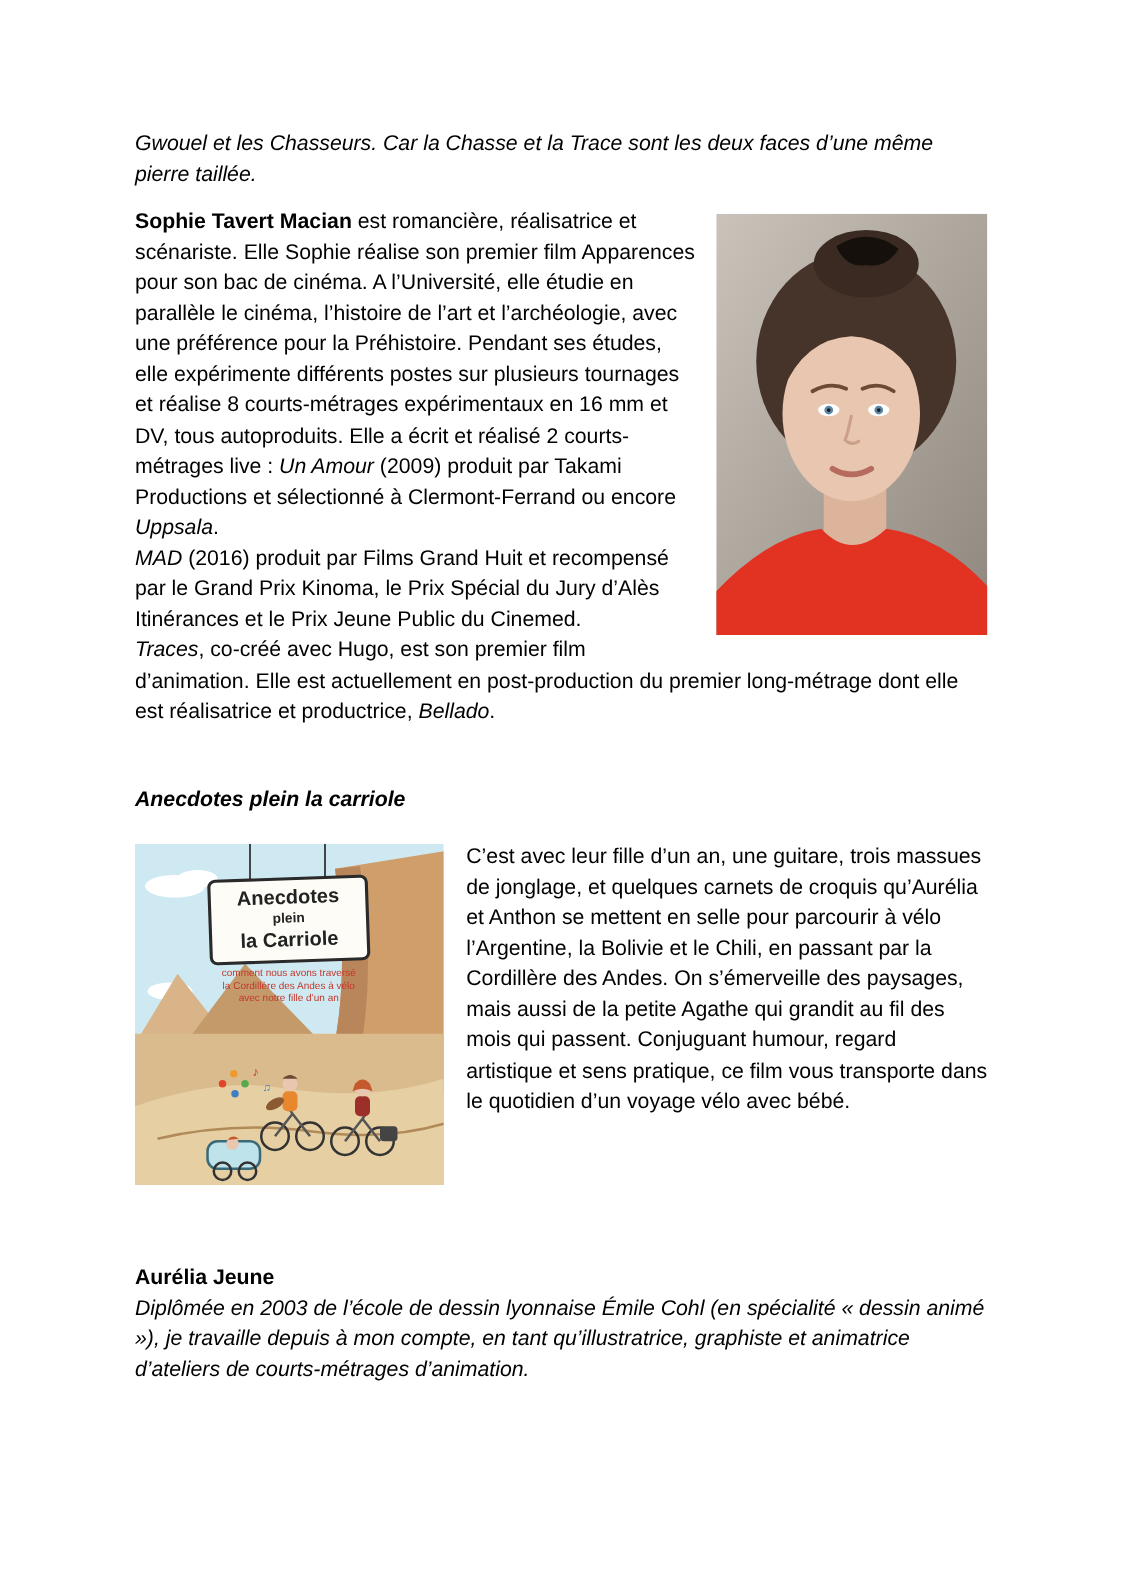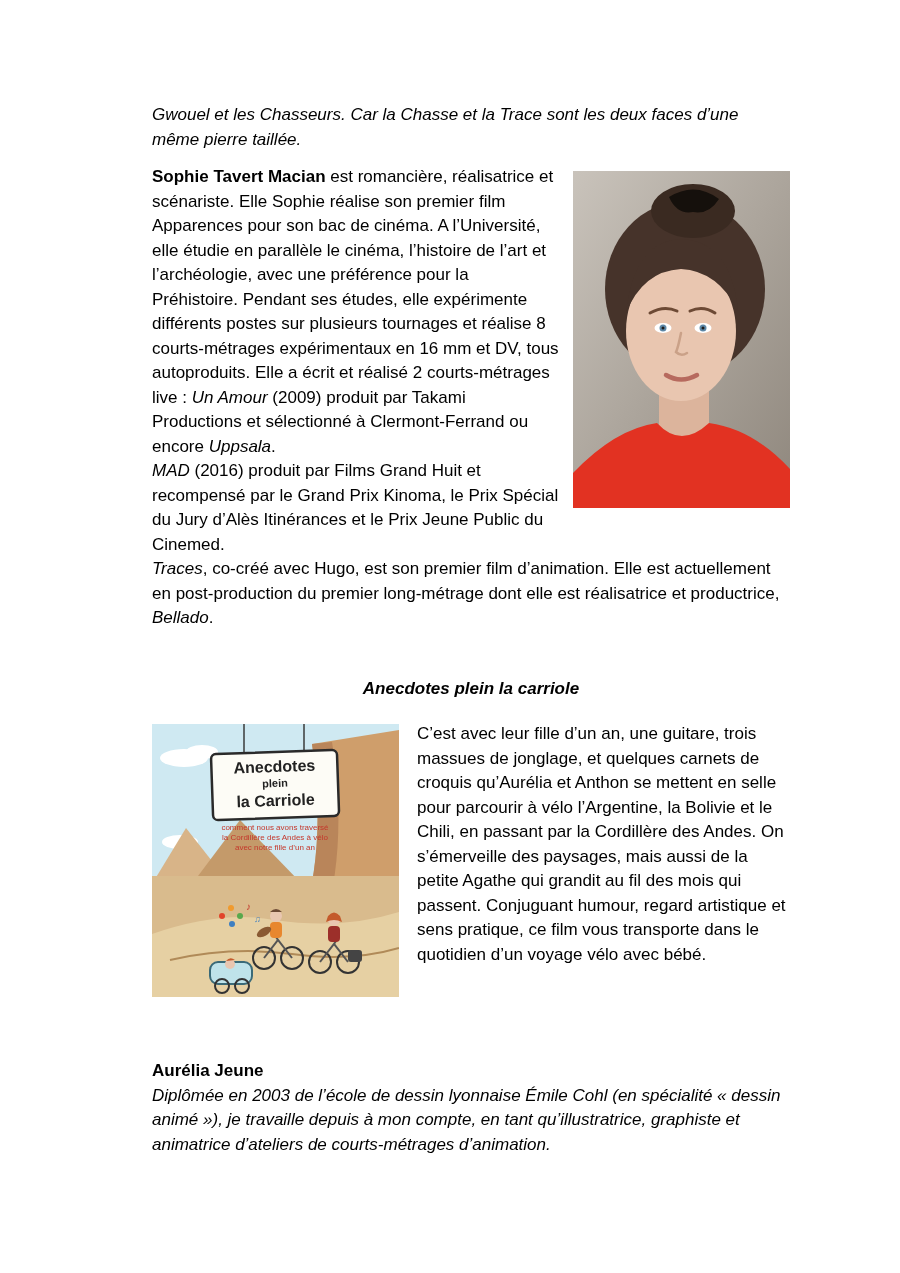--- a/index.html
+++ b/index.html
@@ -7,21 +7,20 @@
   .page {
     position: relative;
     width: 900px;
     height: 1273px;
     background: #ffffff;
     color: #000000;
     font-family: "Liberation Sans", sans-serif;
     font-size: 17px;
     line-height: 24.5px;
     overflow: hidden;
-    padding-left: 44px;
   }
   .content { padding: 103px 110px 0 108px; }
   p { margin: 0 0 13px 0; }
   .italic { font-style: italic; }
   .bold { font-weight: bold; }
   .bold-italic { font-weight: bold; font-style: italic; }
   .section { overflow: hidden; } 
   .portrait {
     float: right;
     width: 217px;
@@ -31,21 +30,21 @@
   }
   .illustration {
     float: left;
     width: 247px;
     height: 273px;
     margin: 2px 18px 6px 0;
     display: block;
   }
   .gap-a { height: 46px; }
   .gap-b { height: 56px; }
-  .heading { margin: 0 0 21px 0; text-align: center; }
+  .heading { margin: 0 0 21px 0; }
   .name-heading { margin: 0; }
   .bio-text { margin: 0; }
   svg text { font-family: "Liberation Sans", sans-serif; }
 </style>
 </head>
 <body>
 
 <div class="page">
   <div class="content">
 

